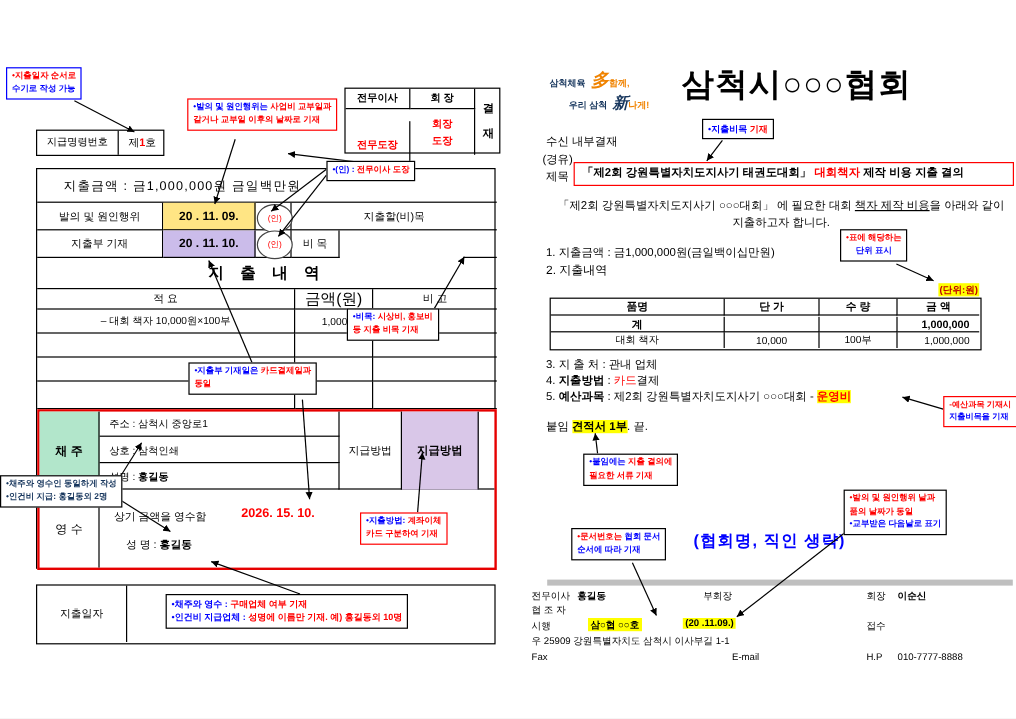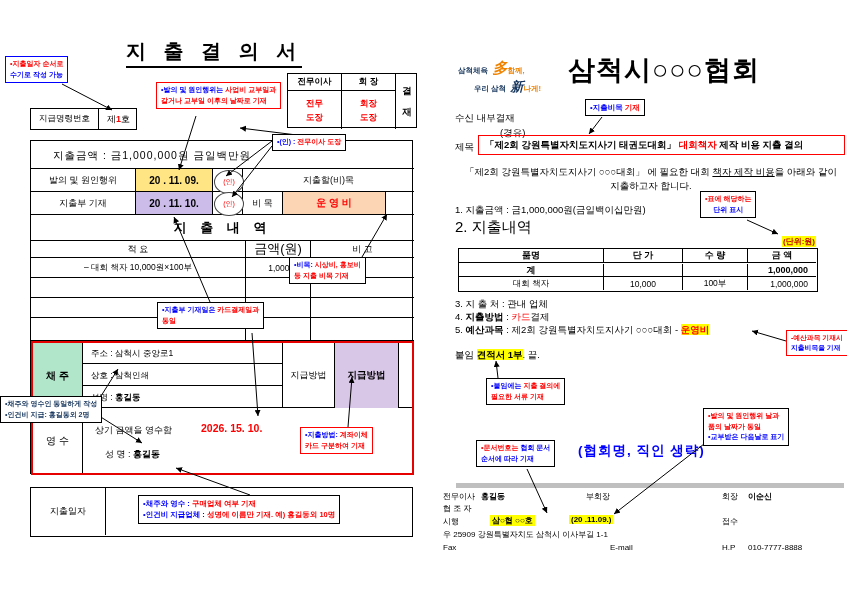--- a/index.html
+++ b/index.html
@@ -22,31 +22,30 @@
   .b-red{border:1px solid #ff0000;}
   .hl-y{background:#ffff00;}
   .nowrap{white-space:nowrap;}
   svg.arrows{position:absolute;left:0;top:0;z-index:5;pointer-events:none;}
 </style>
 </head>
 <body>
 
 <div class="canvas">
 
-  <div class="abs bold nowrap" style="left:126px;top:38px;font-size:20px;letter-spacing:6px;border-bottom:2px solid #000;padding-bottom:1px;">지 출 결 의 서</div>
 
   <div class="note b-blue" style="left:5px;top:56px;">
     <div class="t-red">•지출일자 순서로</div>
     <div class="t-blue">수기로 작성 가능</div>
   </div>
 
   <div class="cell" style="left:287px;top:73px;width:130px;height:55px;border:1px solid #000;">
     <div class="cell ctr br bb bold" style="left:0;top:0;width:54px;height:17px;font-size:8.5px;">전무이사</div>
     <div class="cell ctr br bb bold" style="left:54px;top:0;width:54px;height:17px;font-size:8.5px;">회    장</div>
-    <div class="cell ctr br t-red bold" style="left:0;top:17px;width:54px;height:38px;font-size:8.5px;flex-direction:column;line-height:1.7;">
+    <div class="cell ctr br t-red bold" style="left:0;top:27px;width:54px;height:38px;font-size:8.5px;line-height:1.7;">
       <span>전무</span>
       <span>도장</span>
     </div>
     <div class="cell ctr br t-red bold" style="left:54px;top:17px;width:54px;height:38px;font-size:8.5px;flex-direction:column;line-height:1.7;">
       <span>회장</span>
       <span>도장</span>
     </div>
     <div class="cell ctr bold" style="left:108px;top:0;width:22px;height:55px;font-size:9.5px;flex-direction:column;line-height:2.2;">
       <span>결</span>
       <span>재</span>
@@ -79,21 +78,20 @@
 
     <div class="cell ctr br bb" style="left:0;top:28px;width:105px;height:23px;font-size:9px;">발의 및 원인행위</div>
     <div class="cell ctr br bb bold" style="left:105px;top:28px;width:77px;height:23px;font-size:10px;background:#ffe584;">20  . 11. 09.</div>
     <div class="cell br bb" style="left:182px;top:28px;width:30px;height:23px;"></div>
     <div class="cell ctr bb" style="left:212px;top:28px;width:171px;height:23px;font-size:9px;">지출할(비)목</div>
 
     <div class="cell ctr br bb" style="left:0;top:51px;width:105px;height:23px;font-size:9px;">지출부 기재</div>
     <div class="cell ctr br bb bold" style="left:105px;top:51px;width:77px;height:23px;font-size:10px;background:#cbbcea;">20  . 11. 10.</div>
     <div class="cell br bb" style="left:182px;top:51px;width:30px;height:23px;"></div>
     <div class="cell ctr br bb" style="left:212px;top:51px;width:40px;height:23px;font-size:9px;">비 목</div>
-    <div class="cell ctr br bb t-red bold" style="left:252px;top:51px;width:103px;height:23px;font-size:10px;background:#fcd5b4;">운 영 비</div>
     <div class="cell bb" style="left:355px;top:51px;width:28px;height:23px;"></div>
 
     <div class="cell ctr bb bold" style="left:0;top:74px;width:383px;height:26px;font-size:13px;letter-spacing:5px;">지   출   내   역</div>
 
     <div class="cell ctr br bb" style="left:0;top:100px;width:215px;height:17px;font-size:9px;">적        요</div>
     <div class="cell ctr br bb" style="left:215px;top:100px;width:65px;height:17px;font-size:13px;">금액(원)</div>
     <div class="cell ctr bb" style="left:280px;top:100px;width:103px;height:17px;font-size:9px;">비          고</div>
 
     <div class="cell ctr br bb" style="left:0;top:117px;width:215px;height:20px;font-size:8.5px;">– 대회 책자 10,000원×100부</div>
     <div class="cell rt br bb" style="left:215px;top:117px;width:65px;height:20px;font-size:8.5px;padding-right:4px;">1,000,000</div>
@@ -187,41 +185,41 @@
       <span class="t-navy bold" style="font-size:7.5px;">우리 삼척</span>
       <span class="t-navy bold" style="font-size:13px;font-style:italic;">新</span><span class="t-orange bold" style="font-size:7.5px;">나게!</span>
     </div>
   </div>
 
   <div class="note" style="left:585px;top:99px;font-size:7.5px;">
     <span class="t-blue">•지출비목 </span><span class="t-red">기재</span>
   </div>
 
   <div class="abs nowrap" style="left:455px;top:112px;font-size:9.5px;">수신   내부결재</div>
-  <div class="abs nowrap" style="left:452px;top:127px;font-size:9.5px;margin-left:48px;">(경유)</div>
+  <div class="abs nowrap" style="left:452px;top:127px;font-size:9.5px;">(경유)</div>
 
   <div class="abs nowrap" style="left:455px;top:141px;font-size:9.5px;">제목</div>
   <div class="abs nowrap" style="left:478px;top:135px;width:367px;height:20px;border:1.5px solid #ff0000;box-sizing:border-box;line-height:17px;padding-left:6px;font-size:9.5px;font-weight:bold;">
     <span>「제2회 강원특별자치도지사기 태권도대회」 </span><span class="t-red">대회책자</span><span> 제작 비용 지출 결의</span>
   </div>
 
   <div class="abs" style="left:455px;top:165px;width:392px;font-size:9.5px;line-height:14px;text-align:center;">
     <div class="nowrap">
       <span>「제2회 강원특별자치도지사기 ○○○대회」 에 필요한 대회 </span><span style="text-decoration:underline;">책자 제작 비용</span><span>을 아래와 같이</span>
     </div>
     <div>지출하고자 합니다.</div>
   </div>
 
   <div class="note" style="left:700px;top:191px;text-align:center;">
     <div class="t-red">•표에 해당하는</div>
     <div class="t-blue">단위 표시</div>
   </div>
 
   <div class="abs nowrap" style="left:455px;top:204px;font-size:9.5px;">1. 지출금액 : 금1,000,000원(금일백이십만원)</div>
-  <div class="abs nowrap" style="left:455px;top:218px;font-size:15px;">2. 지출내역</div>
+  <div class="abs nowrap" style="left:455px;top:218px;font-size:10px;">2. 지출내역</div>
 
   <div class="abs hl-y bold nowrap" style="left:782px;top:236px;font-size:8px;color:#c00000;padding:0 1px;">(단위:원)</div>
 
   <div class="cell" style="left:458px;top:248px;width:360px;height:44px;border:1.5px solid #000;">
     <div class="cell ctr br bold" style="left:0;top:0;width:145px;height:14px;border-bottom:1.5px solid #000;font-size:9px;">품명</div>
     <div class="cell ctr br bold" style="left:145px;top:0;width:79px;height:14px;border-bottom:1.5px solid #000;font-size:9px;">단 가</div>
     <div class="cell ctr br bold" style="left:224px;top:0;width:65px;height:14px;border-bottom:1.5px solid #000;font-size:9px;">수 량</div>
     <div class="cell ctr bold" style="left:289px;top:0;width:68px;height:14px;border-bottom:1.5px solid #000;font-size:9px;">금 액</div>
     <div class="cell ctr br bb bold" style="left:0;top:15px;width:145px;height:13px;font-size:9px;">계</div>
     <div class="cell br bb" style="left:145px;top:15px;width:79px;height:13px;"></div>

